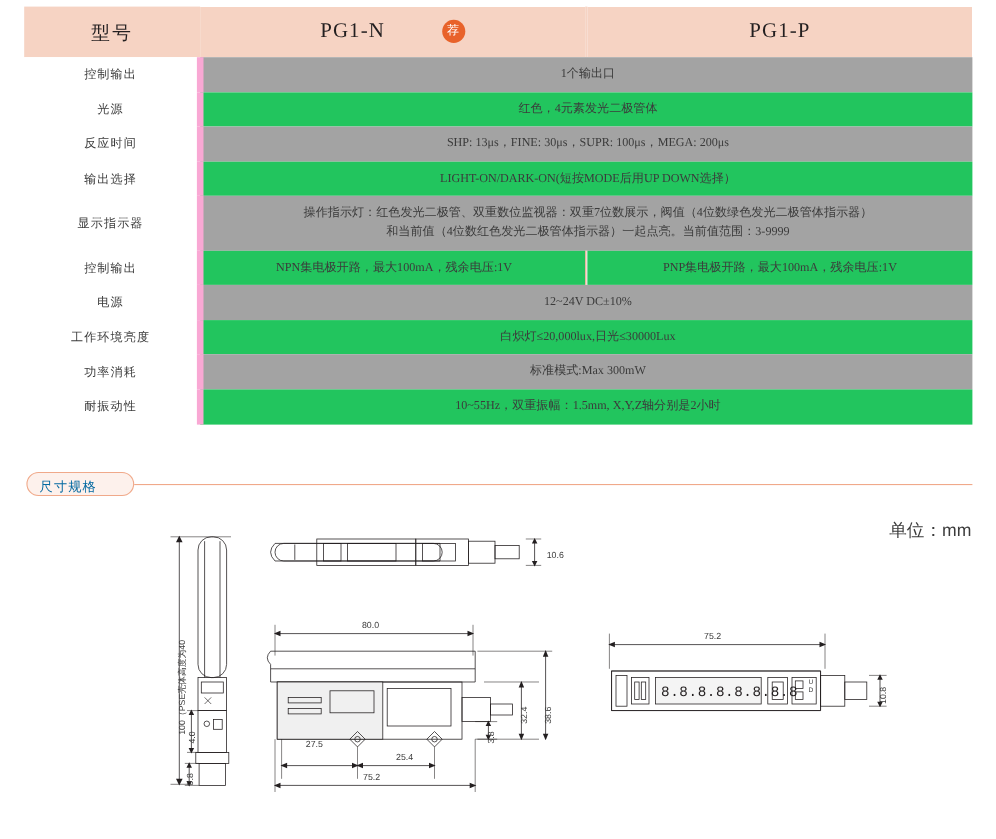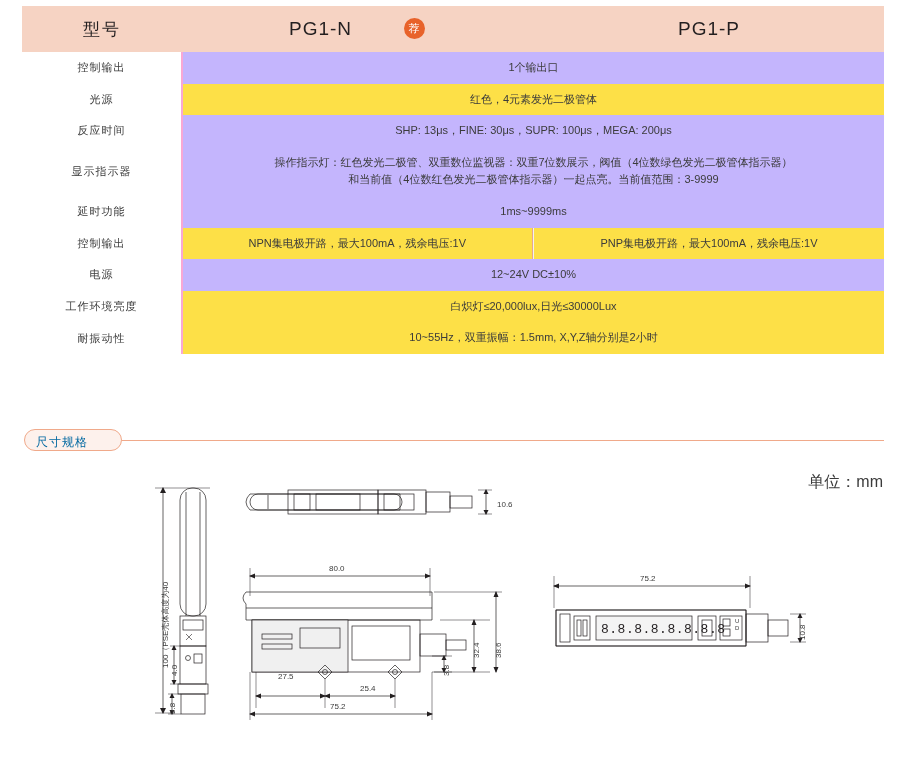--- a/index.html
+++ b/index.html
@@ -20,20 +20,21 @@
   .spec-table {
     position: absolute;
     left: 22px; top: 6px;
     width: 862px;
     border-collapse: collapse;
     table-layout: fixed;
   }
   .spec-table td, .spec-table th {
     border: 0;
     padding: 0;
+    font-family: Liberation Serif, serif;
   }
   .hdr-row th {
     height: 46px;
     background: #f6d3c3;
     font-weight: normal;
   }
   .hdr-label {
     width: 160px;
     font-size: 17px;
     letter-spacing: 2px;
@@ -76,24 +77,24 @@
     text-align: center;
     padding: 6px 4px;
     background: #ffffff;
     letter-spacing: 1px;
   }
   .row .val {
     text-align: center;
     padding: 7px 8px;
     line-height: 1.6;
   }
-  .row.alt .val { background: #fde047; }
-  .row.plain .val { background: #c4b5fd; }
+  .row.alt .val { background: #22c55e; }
+  .row.plain .val { background: #a3a3a3; }
   .row .val.split-left { border-right: 1px solid #e8a88c; }
-  .row .lbl { border-right: 2px solid #f9a8d4; }
+  .row .lbl { border-right: 6px solid #f9a8d4; }
 
   
   .section-tab {
     position: absolute;
     left: 24px; top: 429px;
     width: 98px; height: 22px;
     border: 1px solid #f0a98a;
     border-radius: 11px;
     background: #fdf1ec;
   }
@@ -157,42 +158,46 @@
       <td class="val" colspan="3">1个输出口</td>
     </tr>
     <tr class="row alt">
       <td class="lbl">光源</td>
       <td class="val" colspan="3">红色，4元素发光二极管体</td>
     </tr>
     <tr class="row plain">
       <td class="lbl">反应时间</td>
       <td class="val" colspan="3">SHP: 13μs，FINE: 30μs，SUPR: 100μs，MEGA: 200μs</td>
     </tr>
+    <tr class="row alt">
+      <td class="lbl">输出选择</td>
+      <td class="val" colspan="3">LIGHT-ON/DARK-ON(短按MODE后用UP DOWN选择）</td>
+    </tr>
     <tr class="row plain">
       <td class="lbl">显示指示器</td>
       <td class="val" colspan="3" style="white-space:pre-line">操作指示灯：红色发光二极管、双重数位监视器：双重7位数展示，阀值（4位数绿色发光二极管体指示器）
 和当前值（4位数红色发光二极管体指示器）一起点亮。当前值范围：3-9999</td>
-    </tr>
-    <tr class="row plain">
-      <td class="lbl">延时功能</td>
-      <td class="val" colspan="3">1ms~9999ms</td>
     </tr>
     <tr class="row alt">
       <td class="lbl">控制输出</td>
       <td class="val split-left">NPN集电极开路，最大100mA，残余电压:1V</td>
       <td style="width:2px;background:#f2f2f2"></td>
       <td class="val">PNP集电极开路，最大100mA，残余电压:1V</td>
     </tr>
     <tr class="row plain">
       <td class="lbl">电源</td>
       <td class="val" colspan="3">12~24V DC±10%</td>
     </tr>
     <tr class="row alt">
       <td class="lbl">工作环境亮度</td>
       <td class="val" colspan="3">白炽灯≤20,000lux,日光≤30000Lux</td>
+    </tr>
+    <tr class="row plain">
+      <td class="lbl">功率消耗</td>
+      <td class="val" colspan="3">标准模式:Max 300mW</td>
     </tr>
     <tr class="row alt">
       <td class="lbl">耐振动性</td>
       <td class="val" colspan="3">10~55Hz，双重振幅：1.5mm, X,Y,Z轴分别是2小时</td>
     </tr>
   </tbody>
     </table>
 
   <div class="section-tab"></div>
   <div class="section-tab-label">尺寸规格</div>

